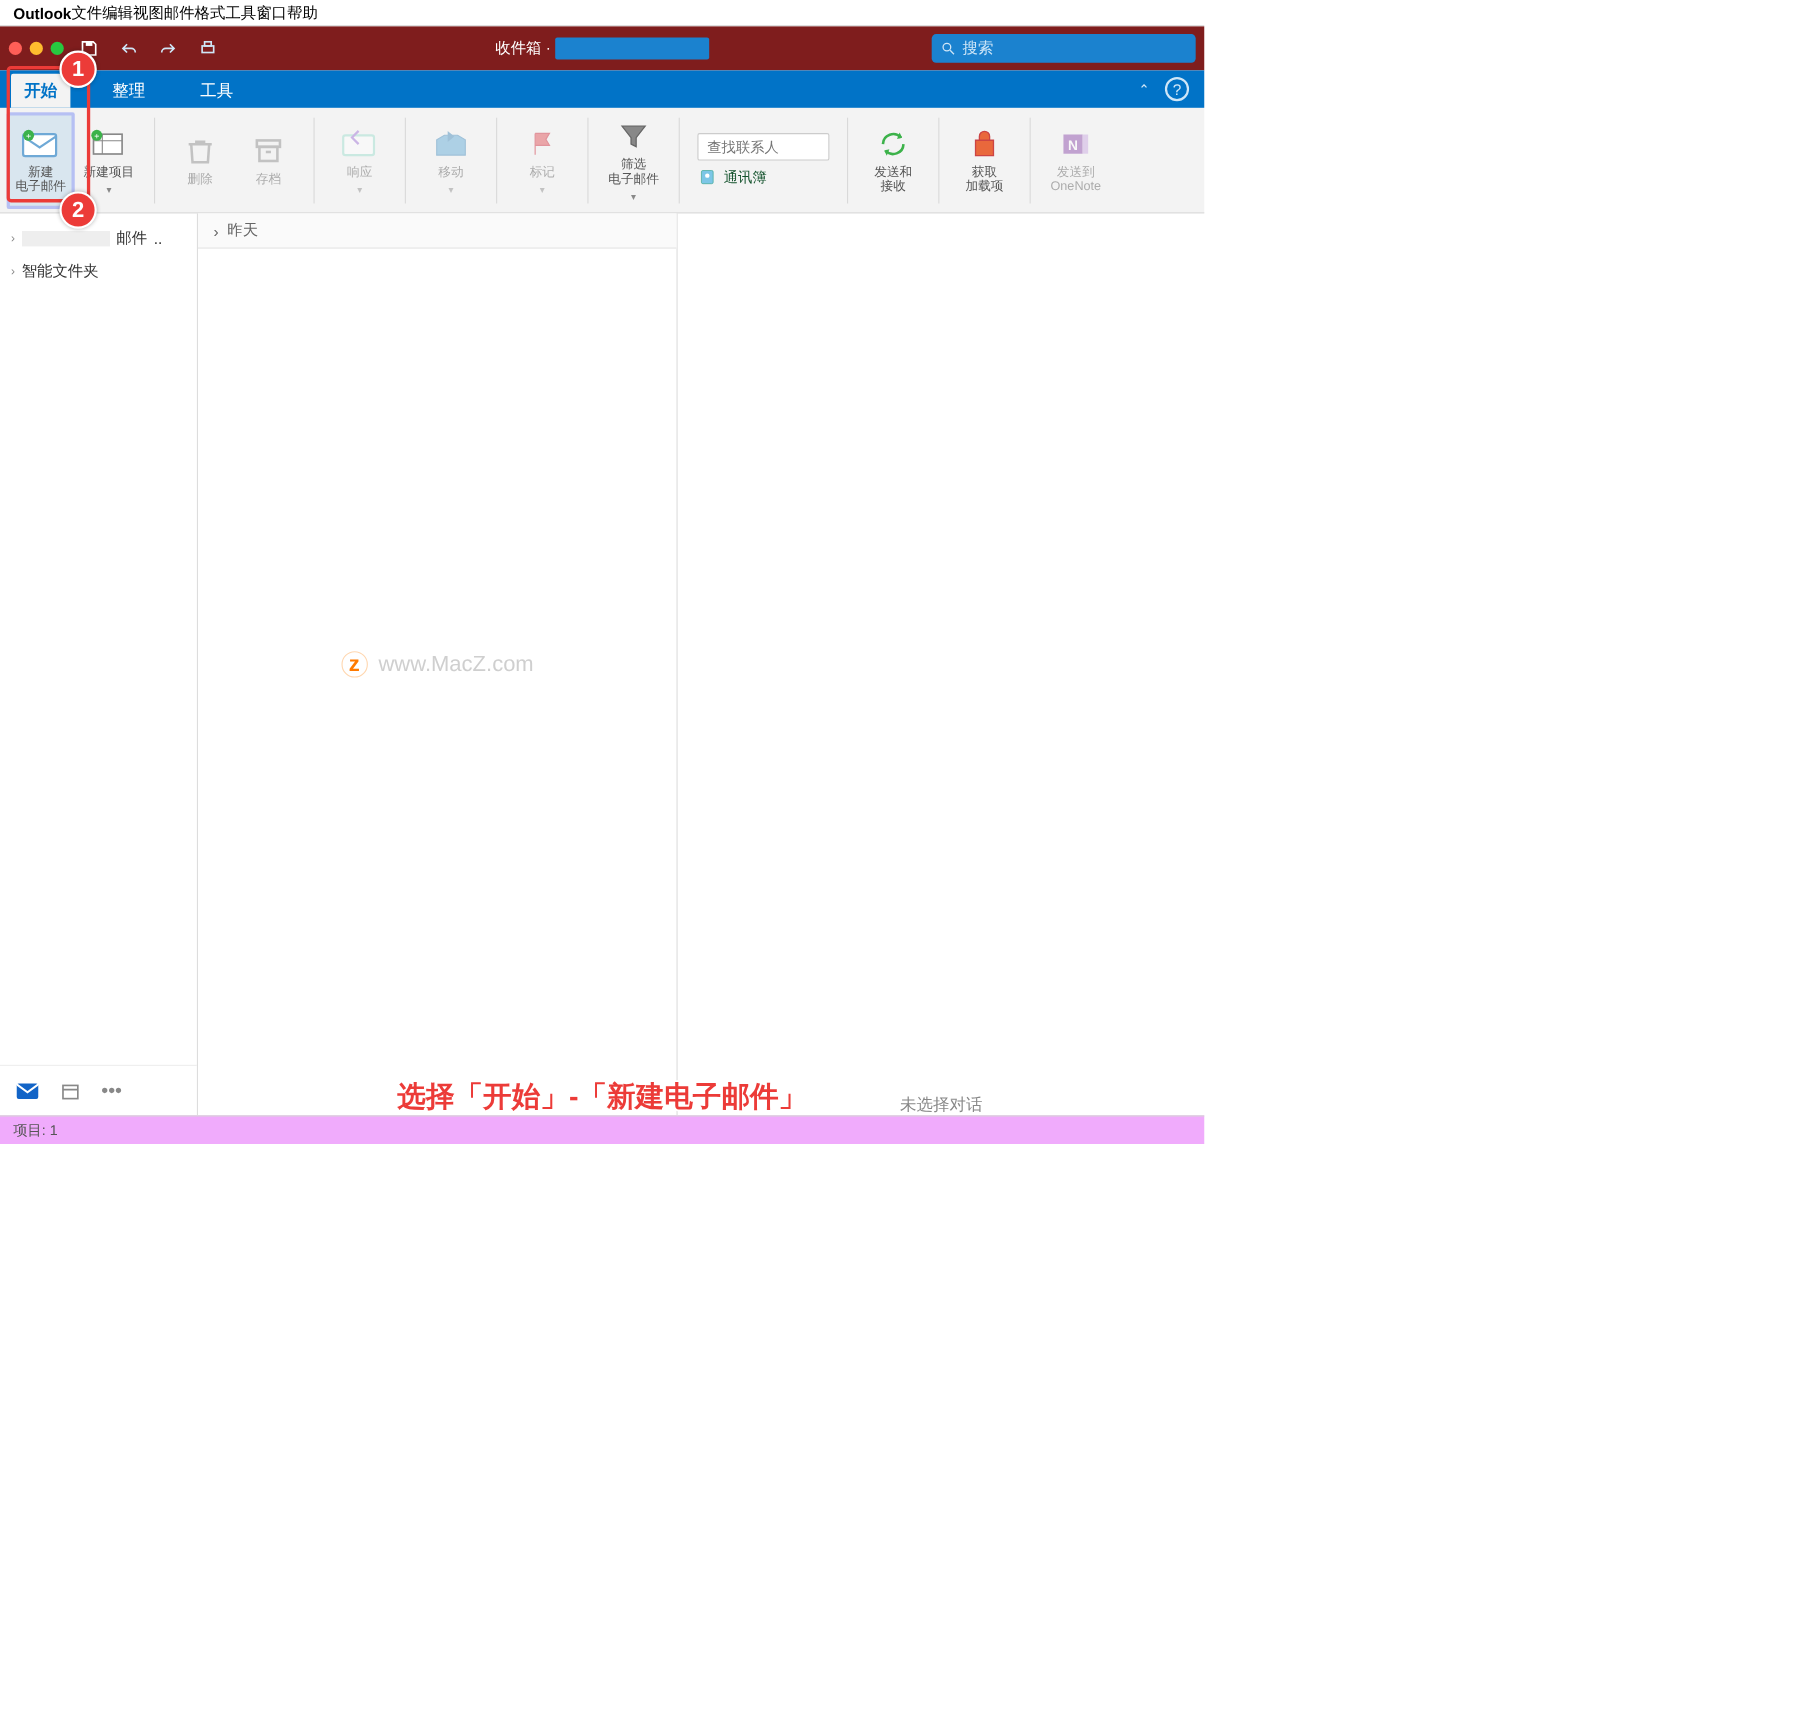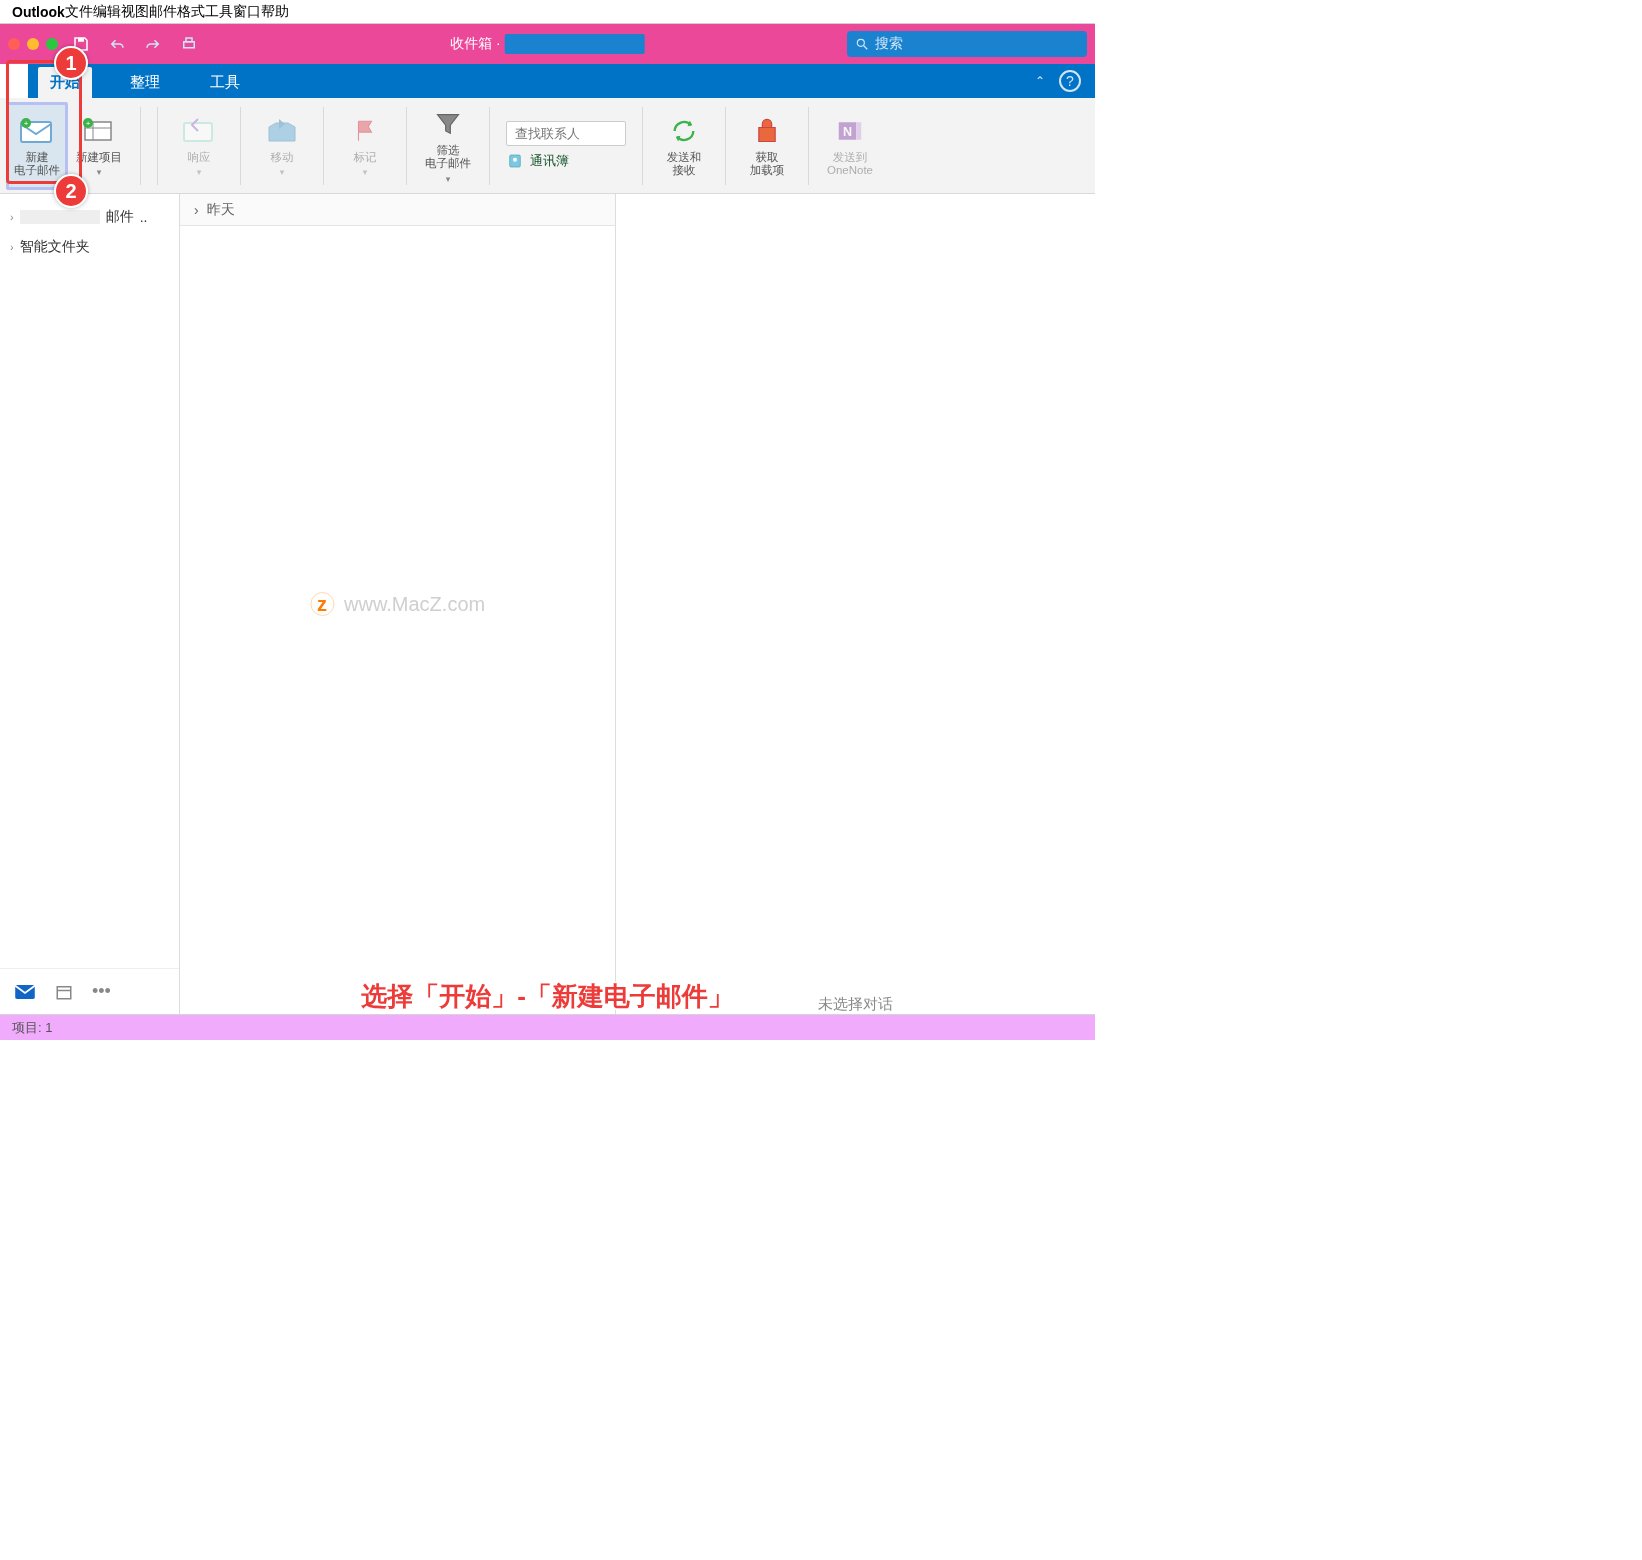--- a/index.html
+++ b/index.html
@@ -5,32 +5,32 @@
     * { margin: 0; padding: 0; box-sizing: border-box; font-family: -apple-system, "Helvetica Neue", Arial, sans-serif; }
     body { width: 1095px; height: 1040px; background: #fff; position: relative; }
 
     
     .mac-menu { height: 24px; background: #fff; display: flex; align-items: center; padding: 0 12px; font-size: 14px; border-bottom: 1px solid #d0d0d0; }
     .mac-menu .apple { font-size: 15px; }
     .mac-menu .app-name { font-weight: 700; }
     .mac-menu span { cursor: default; }
 
     
-    .title-bar { height: 40px; background: #ec4899; display: flex; align-items: center; padding: 0 8px; color: #fff; position: relative; }
+    .title-bar { height: 40px; background: #7f1d1d; display: flex; align-items: center; padding: 0 8px; color: #fff; position: relative; }
     .traffic { display: flex; gap: 7px; margin-right: 14px; }
     .traffic div { width: 12px; height: 12px; border-radius: 50%; }
     .tl-red { background: #ff5f57; } .tl-yel { background: #febc2e; } .tl-grn { background: #28c840; }
     .qa-icons { display: flex; gap: 18px; align-items: center; }
     .qa-icons svg, .qa-icons .ico { width: 18px; height: 18px; fill: #cfe6f7; }
     .title-center { position: absolute; left: 50%; transform: translateX(-50%); display: flex; align-items: center; gap: 4px; font-size: 14px; }
     .title-mask { width: 140px; height: 20px; background: #1b82cf; border-radius: 2px; }
     .search-box { margin-left: auto; background: #1b82cf; border-radius: 4px; height: 26px; width: 240px; display: flex; align-items: center; padding: 0 8px; gap: 6px; color: #cfe6f7; font-size: 14px; }
 
     
-    .tab-row { height: 34px; background: #0173c7; display: flex; align-items: flex-end; padding-left: 10px; gap: 26px; color: #fff; font-size: 15px; position: relative; margin-left: 28px; }
+    .tab-row { height: 34px; background: #0173c7; display: flex; align-items: flex-end; padding-left: 10px; gap: 26px; color: #fff; font-size: 15px; position: relative; }
     .tab { padding: 6px 12px; cursor: pointer; }
     .tab.active { background: #f3f3f3; color: #0173c7; font-weight: 600; border-radius: 2px 2px 0 0; }
     .help-circle { position: absolute; right: 14px; bottom: 6px; width: 22px; height: 22px; border: 2px solid #cfe6f7; border-radius: 50%; display: flex; align-items: center; justify-content: center; color: #cfe6f7; font-size: 14px; }
     .caret-up { position: absolute; right: 50px; bottom: 10px; color: #cfe6f7; font-size: 12px; }
 
     
     .ribbon { height: 96px; background: #f3f3f3; border-bottom: 1px solid #d9d9d9; display: flex; align-items: center; padding: 4px 6px; gap: 4px; }
     .rgroup { display: flex; align-items: center; }
     .rsep { width: 1px; height: 78px; background: #d9d9d9; margin: 0 6px; }
     .rbtn { display: flex; flex-direction: column; align-items: center; justify-content: center; width: 62px; height: 88px; font-size: 11.5px; color: #555; text-align: center; gap: 3px; cursor: pointer; position: relative; line-height: 1.15; }
@@ -158,20 +158,40 @@
             <line x1="11" y1="5" x2="11" y2="23" stroke="#888"></line>
             <circle cx="6" cy="6" r="5" fill="#3cb24a"></circle>
             <text x="6" y="9" text-anchor="middle" font-size="8" fill="#fff">+</text>
           </svg>
         </div>
       <span>新建项目</span>
       <span class="mini-arrow">▾</span>
     </div>
   </div>
   <div class="rsep"></div>
+  <div class="rgroup">
+    <div class="rbtn disabled">
+      <div class="ic">
+          <svg width="28" height="30" viewBox="0 0 24 24">
+            <path d="M5 7h14l-1 14H6z M9 7V5h6v2 M3 7h18" fill="none" stroke="#888" stroke-width="2"></path>
+          </svg>
+        </div>
+      <span>删除</span>
+    </div>
+    <div class="rbtn disabled">
+      <div class="ic">
+          <svg width="30" height="28" viewBox="0 0 24 24">
+            <rect x="3" y="4" width="18" height="5" fill="none" stroke="#888" stroke-width="2"></rect>
+            <rect x="5" y="9" width="14" height="11" fill="none" stroke="#888" stroke-width="2"></rect>
+            <line x1="10" y1="13" x2="14" y2="13" stroke="#888" stroke-width="2"></line>
+          </svg>
+        </div>
+      <span>存档</span>
+    </div>
+  </div>
   <div class="rsep"></div>
   <div class="rbtn disabled">
     <div class="ic">
         <svg width="34" height="28" viewBox="0 0 34 28">
           <rect x="2" y="6" width="28" height="18" rx="2" fill="#fff" stroke="#9dc" stroke-width="2"></rect>
           <path d="M16 2l-6 6 6 6" fill="none" stroke="#9b6bd6" stroke-width="2"></path>
         </svg>
       </div>
     <span>响应</span>
     <span class="mini-arrow">▾</span>

